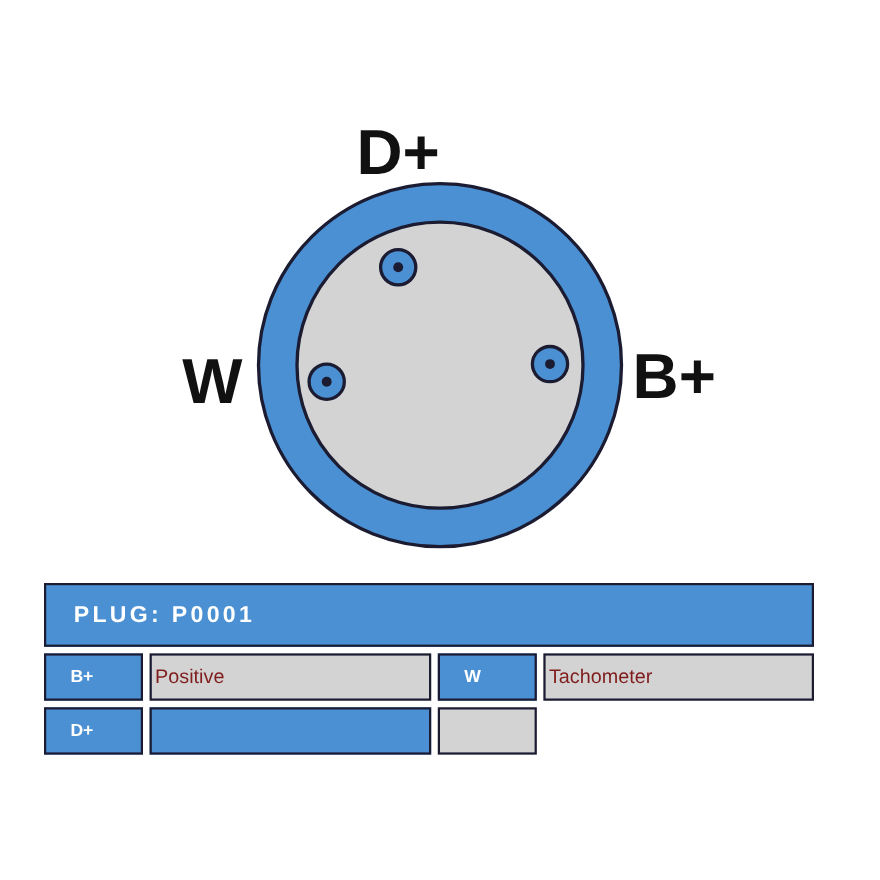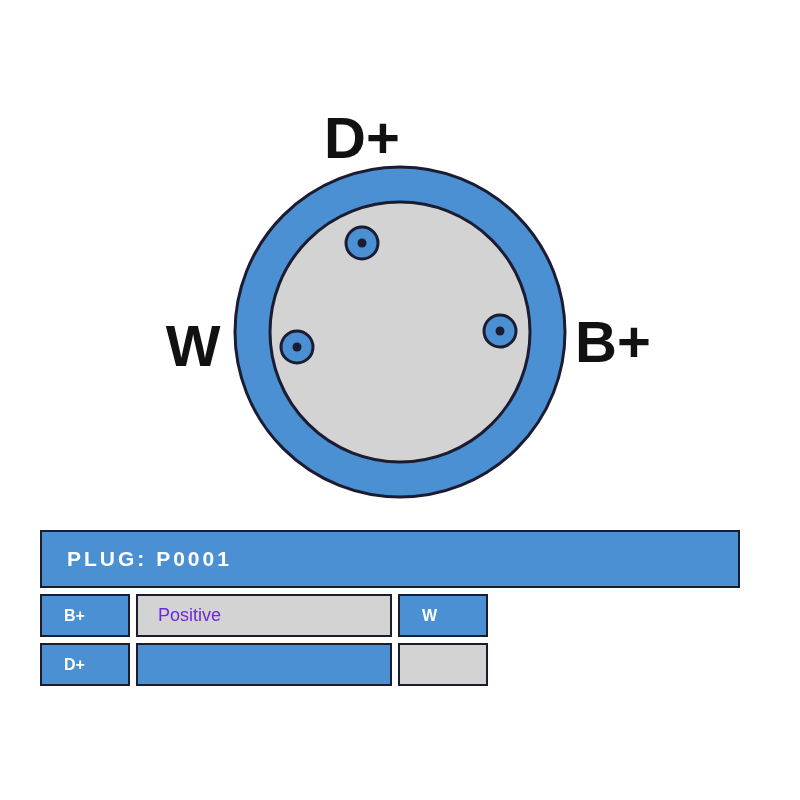--- a/index.html
+++ b/index.html
@@ -69,23 +69,23 @@
   }
   .cell.key {
     background: var(--blue);
     color: #ffffff;
     font-weight: bold;
     font-size: 16px;
     padding-left: 22px;
   }
   .cell.val {
     background: var(--gray);
-    color: #6d28d9;
+    color: #7f1d1d;
     font-size: 18px;
-    padding-left: 20px;
+    padding-left: 3px;
   }
 </style>
 </head>
 <body>
 
 <div class="page">
 
   <svg class="connector-svg" width="800" height="530" viewBox="0 0 800 530">
     <circle class="ring" cx="400" cy="332" r="165"></circle>
     <circle class="face" cx="400" cy="332" r="130"></circle>
@@ -111,20 +111,21 @@
   <div class="plug-table">
 
     <div class="plug-header">
       <span>PLUG: P0001</span>
     </div>
 
     <div class="plug-row">
       <div class="cell key">B+</div>
       <div class="cell val">Positive</div>
       <div class="cell key">W</div>
+      <div class="cell val">Tachometer</div>
     </div>
 
     <div class="plug-row">
       <div class="cell key">D+</div>
       <div class="cell key"></div>
       <div class="cell val"></div>
     </div>
 
   </div>
 </div>

